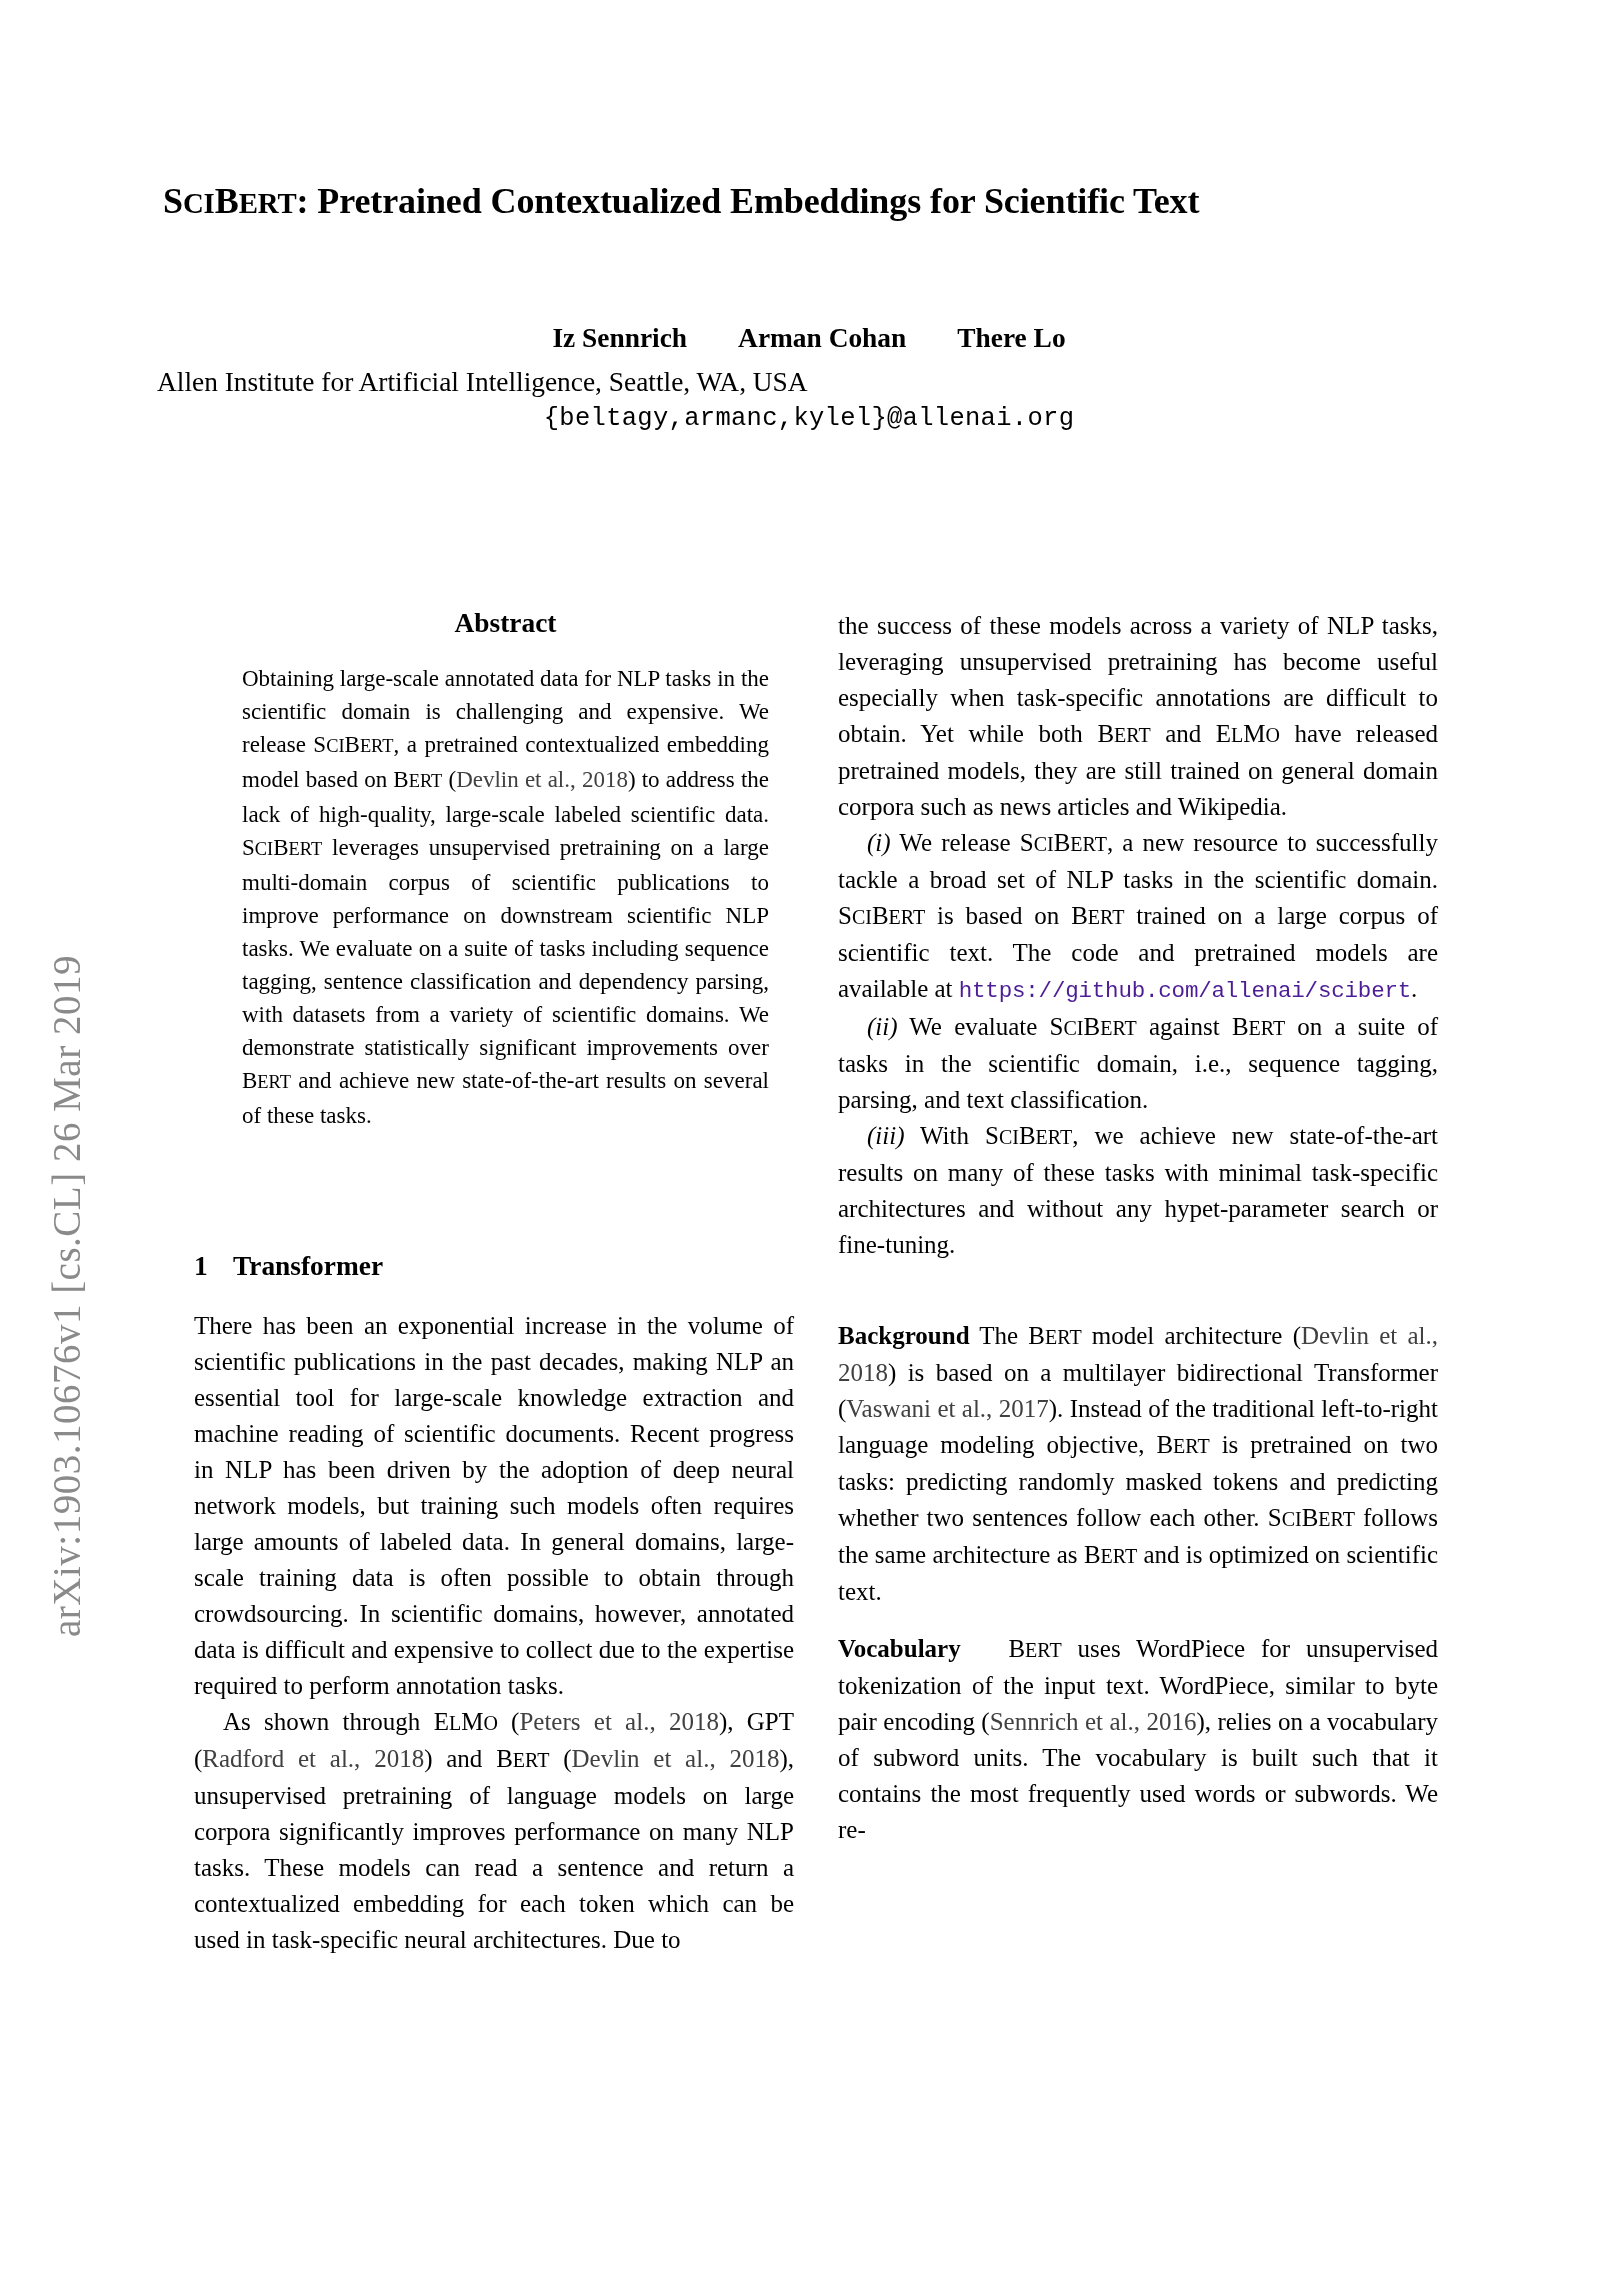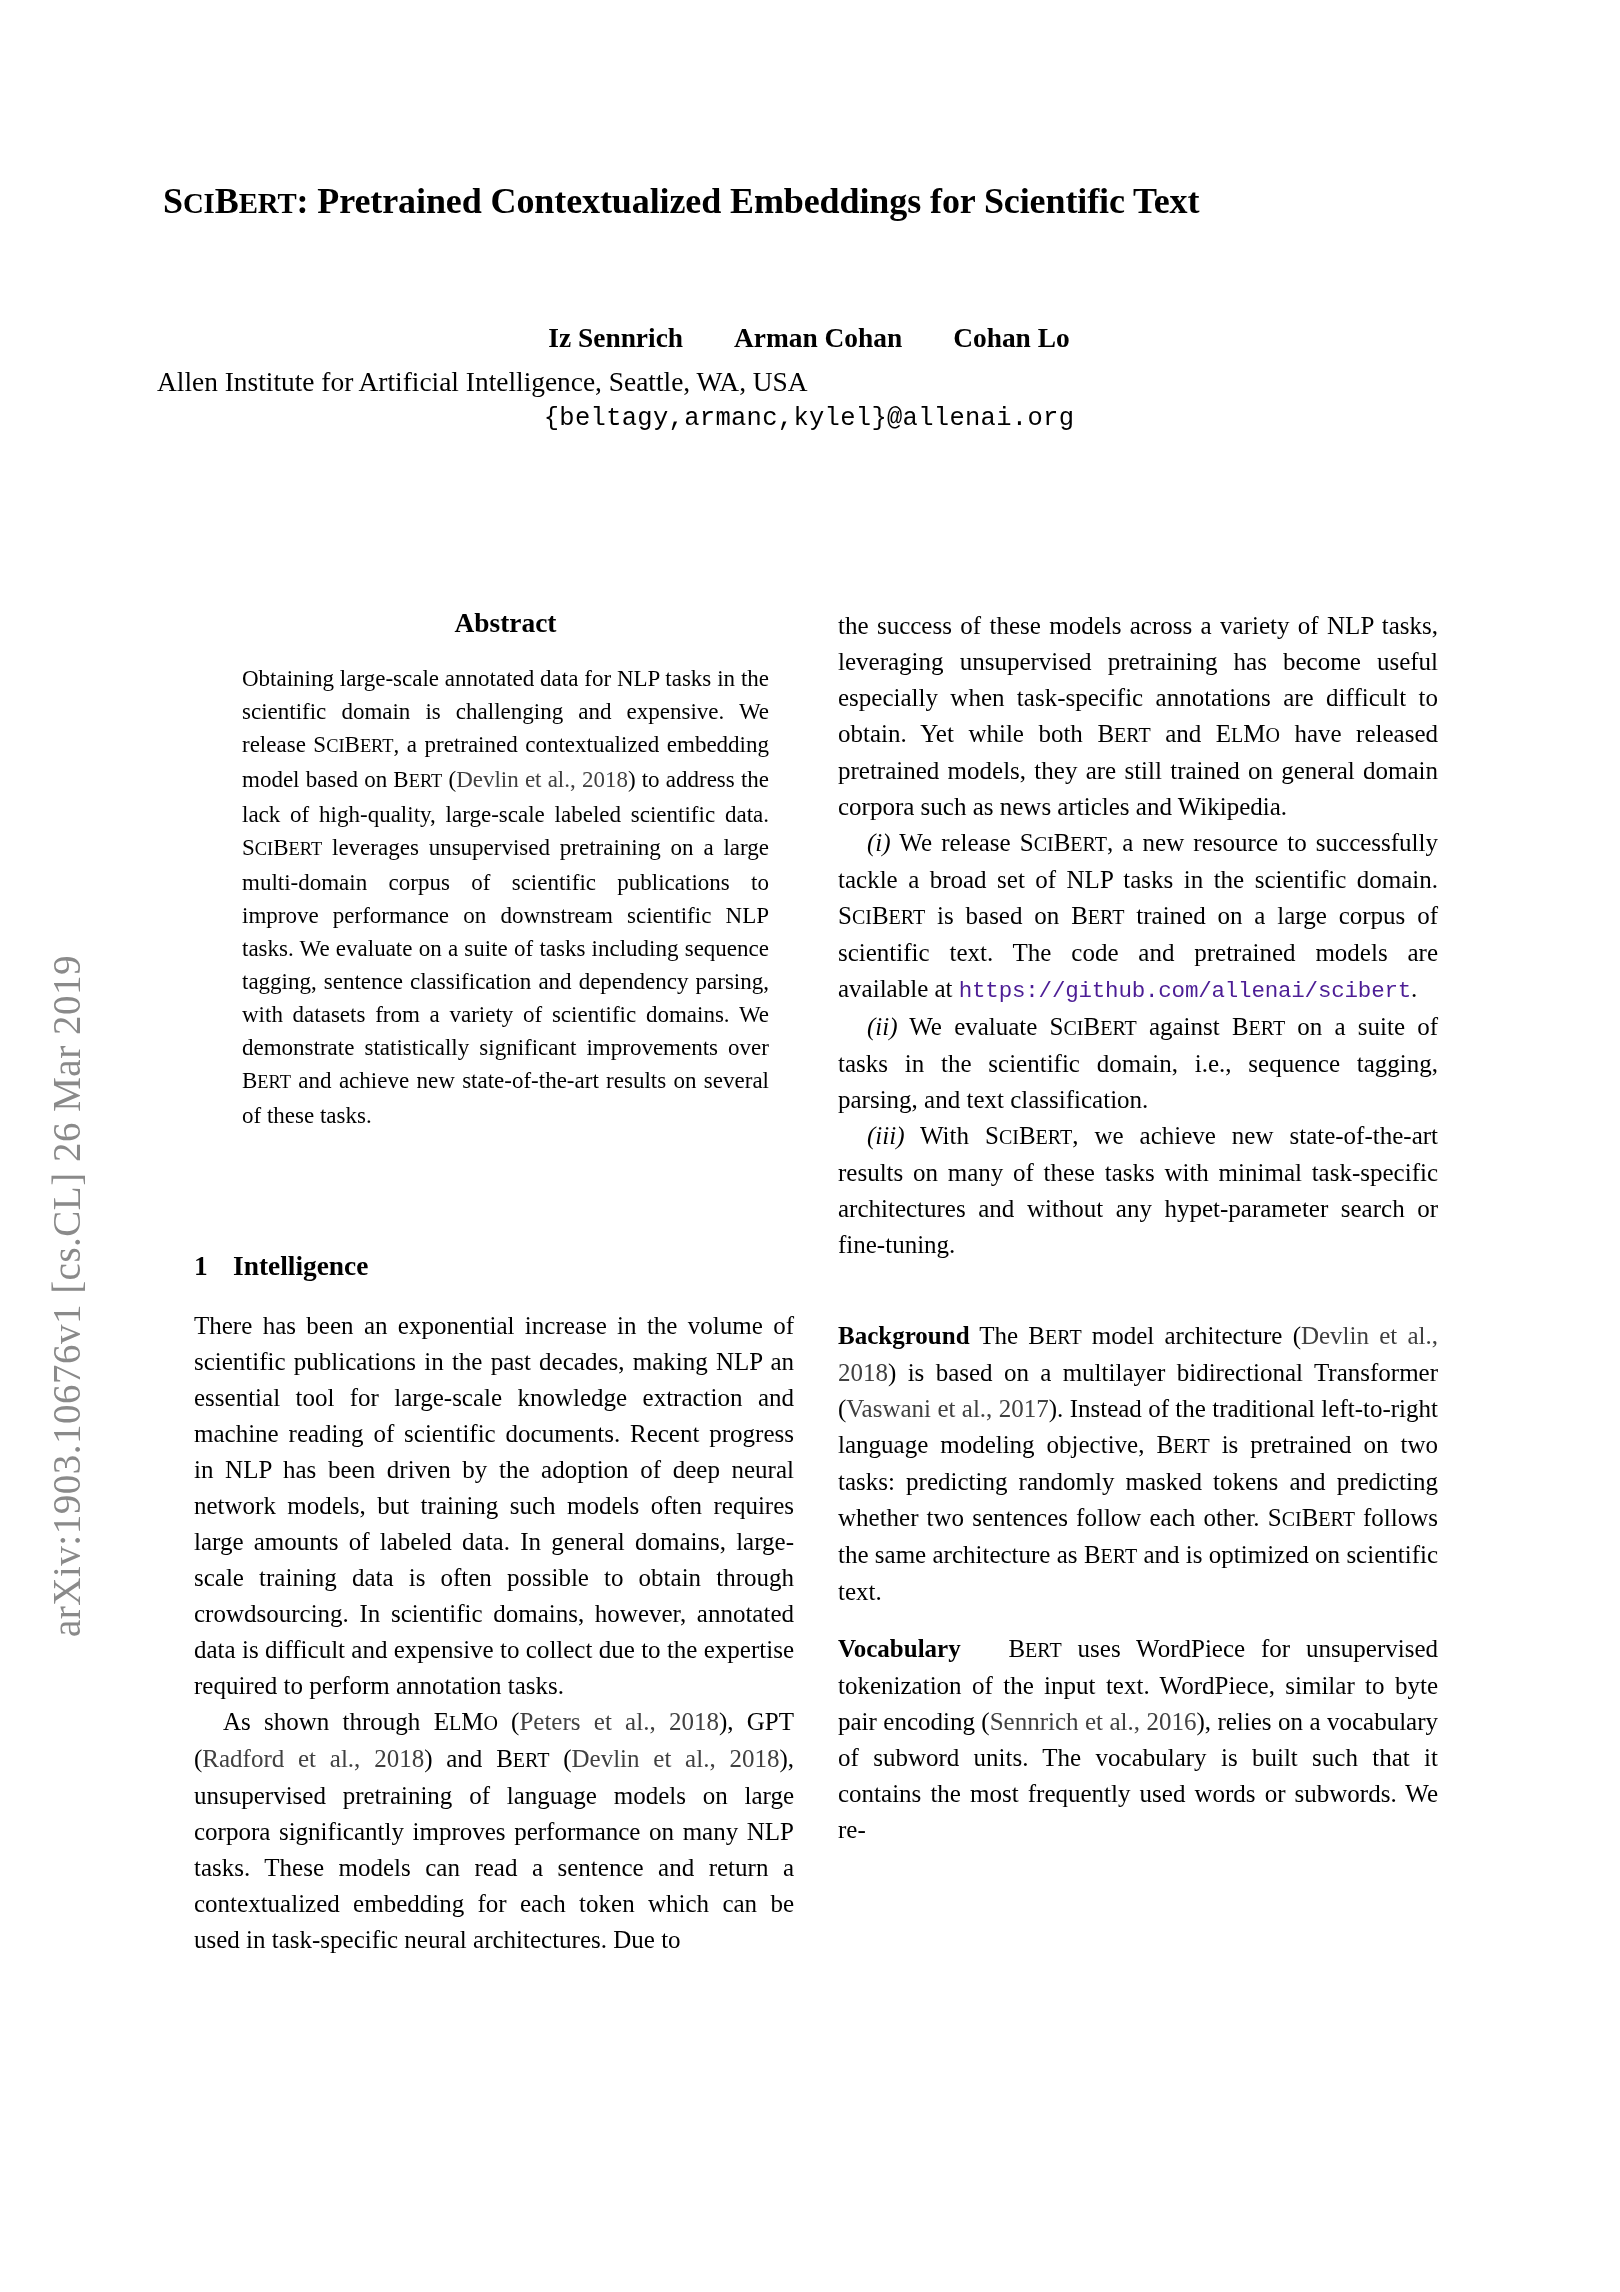--- a/index.html
+++ b/index.html
@@ -162,33 +162,33 @@
 </head>
 <body>
 
 <div id="arxiv-stamp">arXiv:1903.10676v1  [cs.CL]  26 Mar 2019</div>
 
 <div id="title">
   <span class="sc"><span class="cap">S</span><span class="sm">CI</span><span class="cap">B</span><span class="sm">ERT</span></span><span>: Pretrained Contextualized Embeddings for Scientific Text</span>
 </div>
 
 <div id="authors">
-  <span>Iz Sennrich</span><span class="gap"></span><span>Arman Cohan</span><span class="gap"></span><span>Cohan Lo</span>
+  <span>Iz Sennrich</span><span class="gap"></span><span>Arman Cohan</span><span class="gap"></span><span>There Lo</span>
 </div>
 <div id="affiliation">Allen Institute for Artificial Intelligence, Seattle, WA, USA</div>
 <div id="email">{beltagy,armanc,kylel}@allenai.org</div>
 
 <div id="abstract-head">Abstract</div>
 <div id="abstract-body">
   <p class="noindent"><span>Obtaining large-scale annotated data for NLP tasks in the scientific domain is challenging and expensive. We release </span><span class="sc"><span class="cap">S</span><span class="sm">CI</span><span class="cap">B</span><span class="sm">ERT</span></span><span>, a pretrained contextualized embedding model based on </span><span class="sc"><span class="cap">B</span><span class="sm">ERT</span></span><span> (</span><span class="cite">Devlin et al., 2018</span><span>) to address the lack of high-quality, large-scale labeled scientific data. </span><span class="sc"><span class="cap">S</span><span class="sm">CI</span><span class="cap">B</span><span class="sm">ERT</span></span><span> leverages unsupervised pretraining on a large multi-domain corpus of scientific publications to improve performance on downstream scientific NLP tasks. We evaluate on a suite of tasks including sequence tagging, sentence classification and dependency parsing, with datasets from a variety of scientific domains. We demonstrate statistically significant improvements over </span><span class="sc"><span class="cap">B</span><span class="sm">ERT</span></span><span> and achieve new state-of-the-art results on several of these tasks.</span></p>
 </div>
 
 <div id="col-left">
 
-  <div class="sec-head"><span class="num">1</span><span>Intelligence</span></div>
+  <div class="sec-head"><span class="num">1</span><span>Transformer</span></div>
   <div class="sp-after-head"></div>
 
   <p class="noindent">There has been an exponential increase in the volume of scientific publications in the past decades, making NLP an essential tool for large-scale knowledge extraction and machine reading of scientific documents. Recent progress in NLP has been driven by the adoption of deep neural network models, but training such models often requires large amounts of labeled data. In general domains, large-scale training data is often possible to obtain through crowdsourcing. In scientific domains, however, annotated data is difficult and expensive to collect due to the expertise required to perform annotation tasks.</p>
 
   <p class="indent"><span>As shown through </span><span class="sc"><span class="cap">E</span><span class="sm">L</span><span class="cap">M</span><span class="sm">O</span></span><span> (</span><span class="cite">Peters et al., 2018</span><span>), GPT (</span><span class="cite">Radford et al., 2018</span><span>) and </span><span class="sc"><span class="cap">B</span><span class="sm">ERT</span></span><span> (</span><span class="cite">Devlin et al., 2018</span><span>), unsupervised pretraining of language models on large corpora significantly improves performance on many NLP tasks. These models can read a sentence and return a contextualized embedding for each token which can be used in task-specific neural architectures. Due to</span></p>
 
 </div>
 
 <div id="col-right">
 

